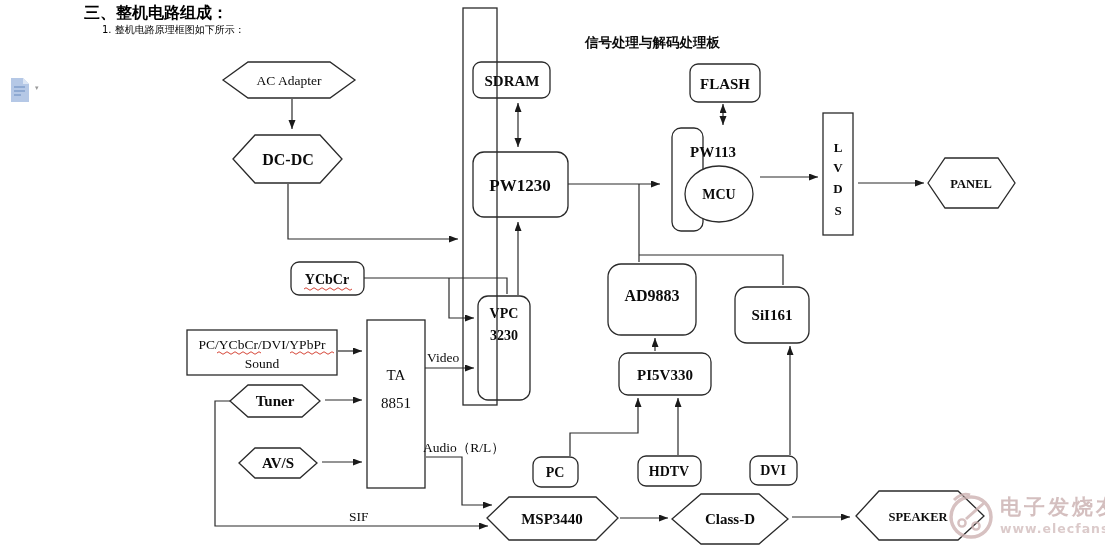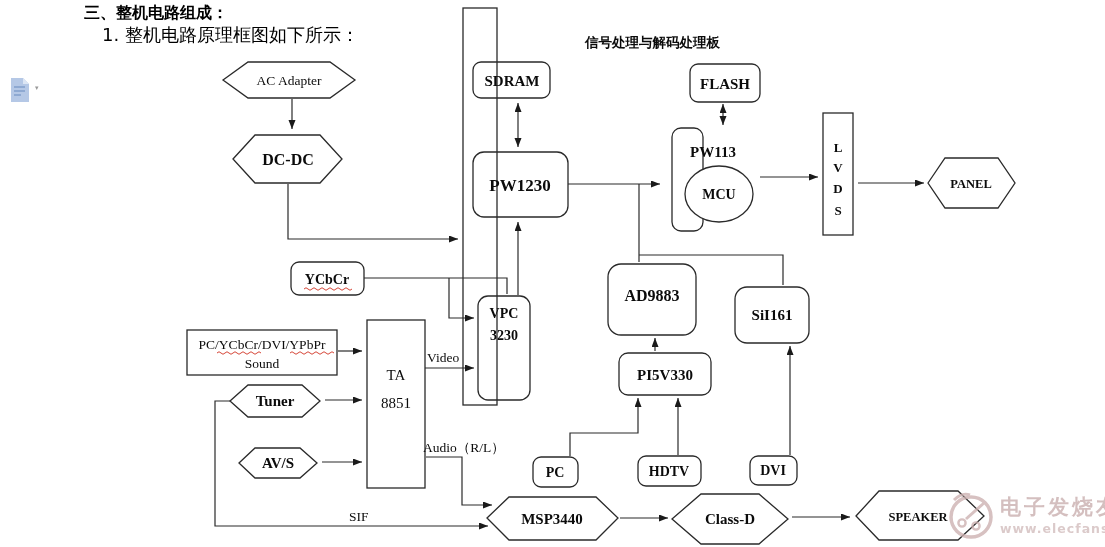--- a/index.html
+++ b/index.html
@@ -1,20 +1,20 @@
 <!DOCTYPE html>
 <html><head>
 <meta charset="utf-8">
 <style>
   html,body{margin:0;padding:0;background:#fff;}
   .page{position:relative;width:1105px;height:547px;background:#fff;overflow:hidden;
         font-family:"Liberation Serif","DejaVu Serif",serif;}
   .heading{position:absolute;left:84px;top:3px;font-size:16px;font-weight:bold;color:#000;
            font-family:"DejaVu Sans","Liberation Sans",sans-serif;}
-  .subheading{position:absolute;left:102px;top:23px;font-size:18px;color:#000;
+  .subheading{position:absolute;left:102px;top:23px;font-size:10px;color:#000;
            font-family:"DejaVu Sans","Liberation Sans",sans-serif;}
   .paste-btn{position:absolute;left:9px;top:77px;width:40px;height:28px;cursor:pointer;}
   .paste-btn .caret{position:absolute;left:26px;top:7px;font-size:7px;color:#9a9a9a;
            font-family:"DejaVu Sans",sans-serif;}
   .diagram{position:absolute;left:0;top:0;}
   svg text{fill:#0b0b0b;font-family:"Liberation Serif","DejaVu Serif",serif;}
   .b{font-weight:bold;}
   .ln{stroke:#2a2a2a;stroke-width:1.2;fill:none;}
   .bx{fill:#ffffff;stroke:#2a2a2a;stroke-width:1.3;}
   .nf{fill:none;stroke:#2a2a2a;stroke-width:1.3;}

